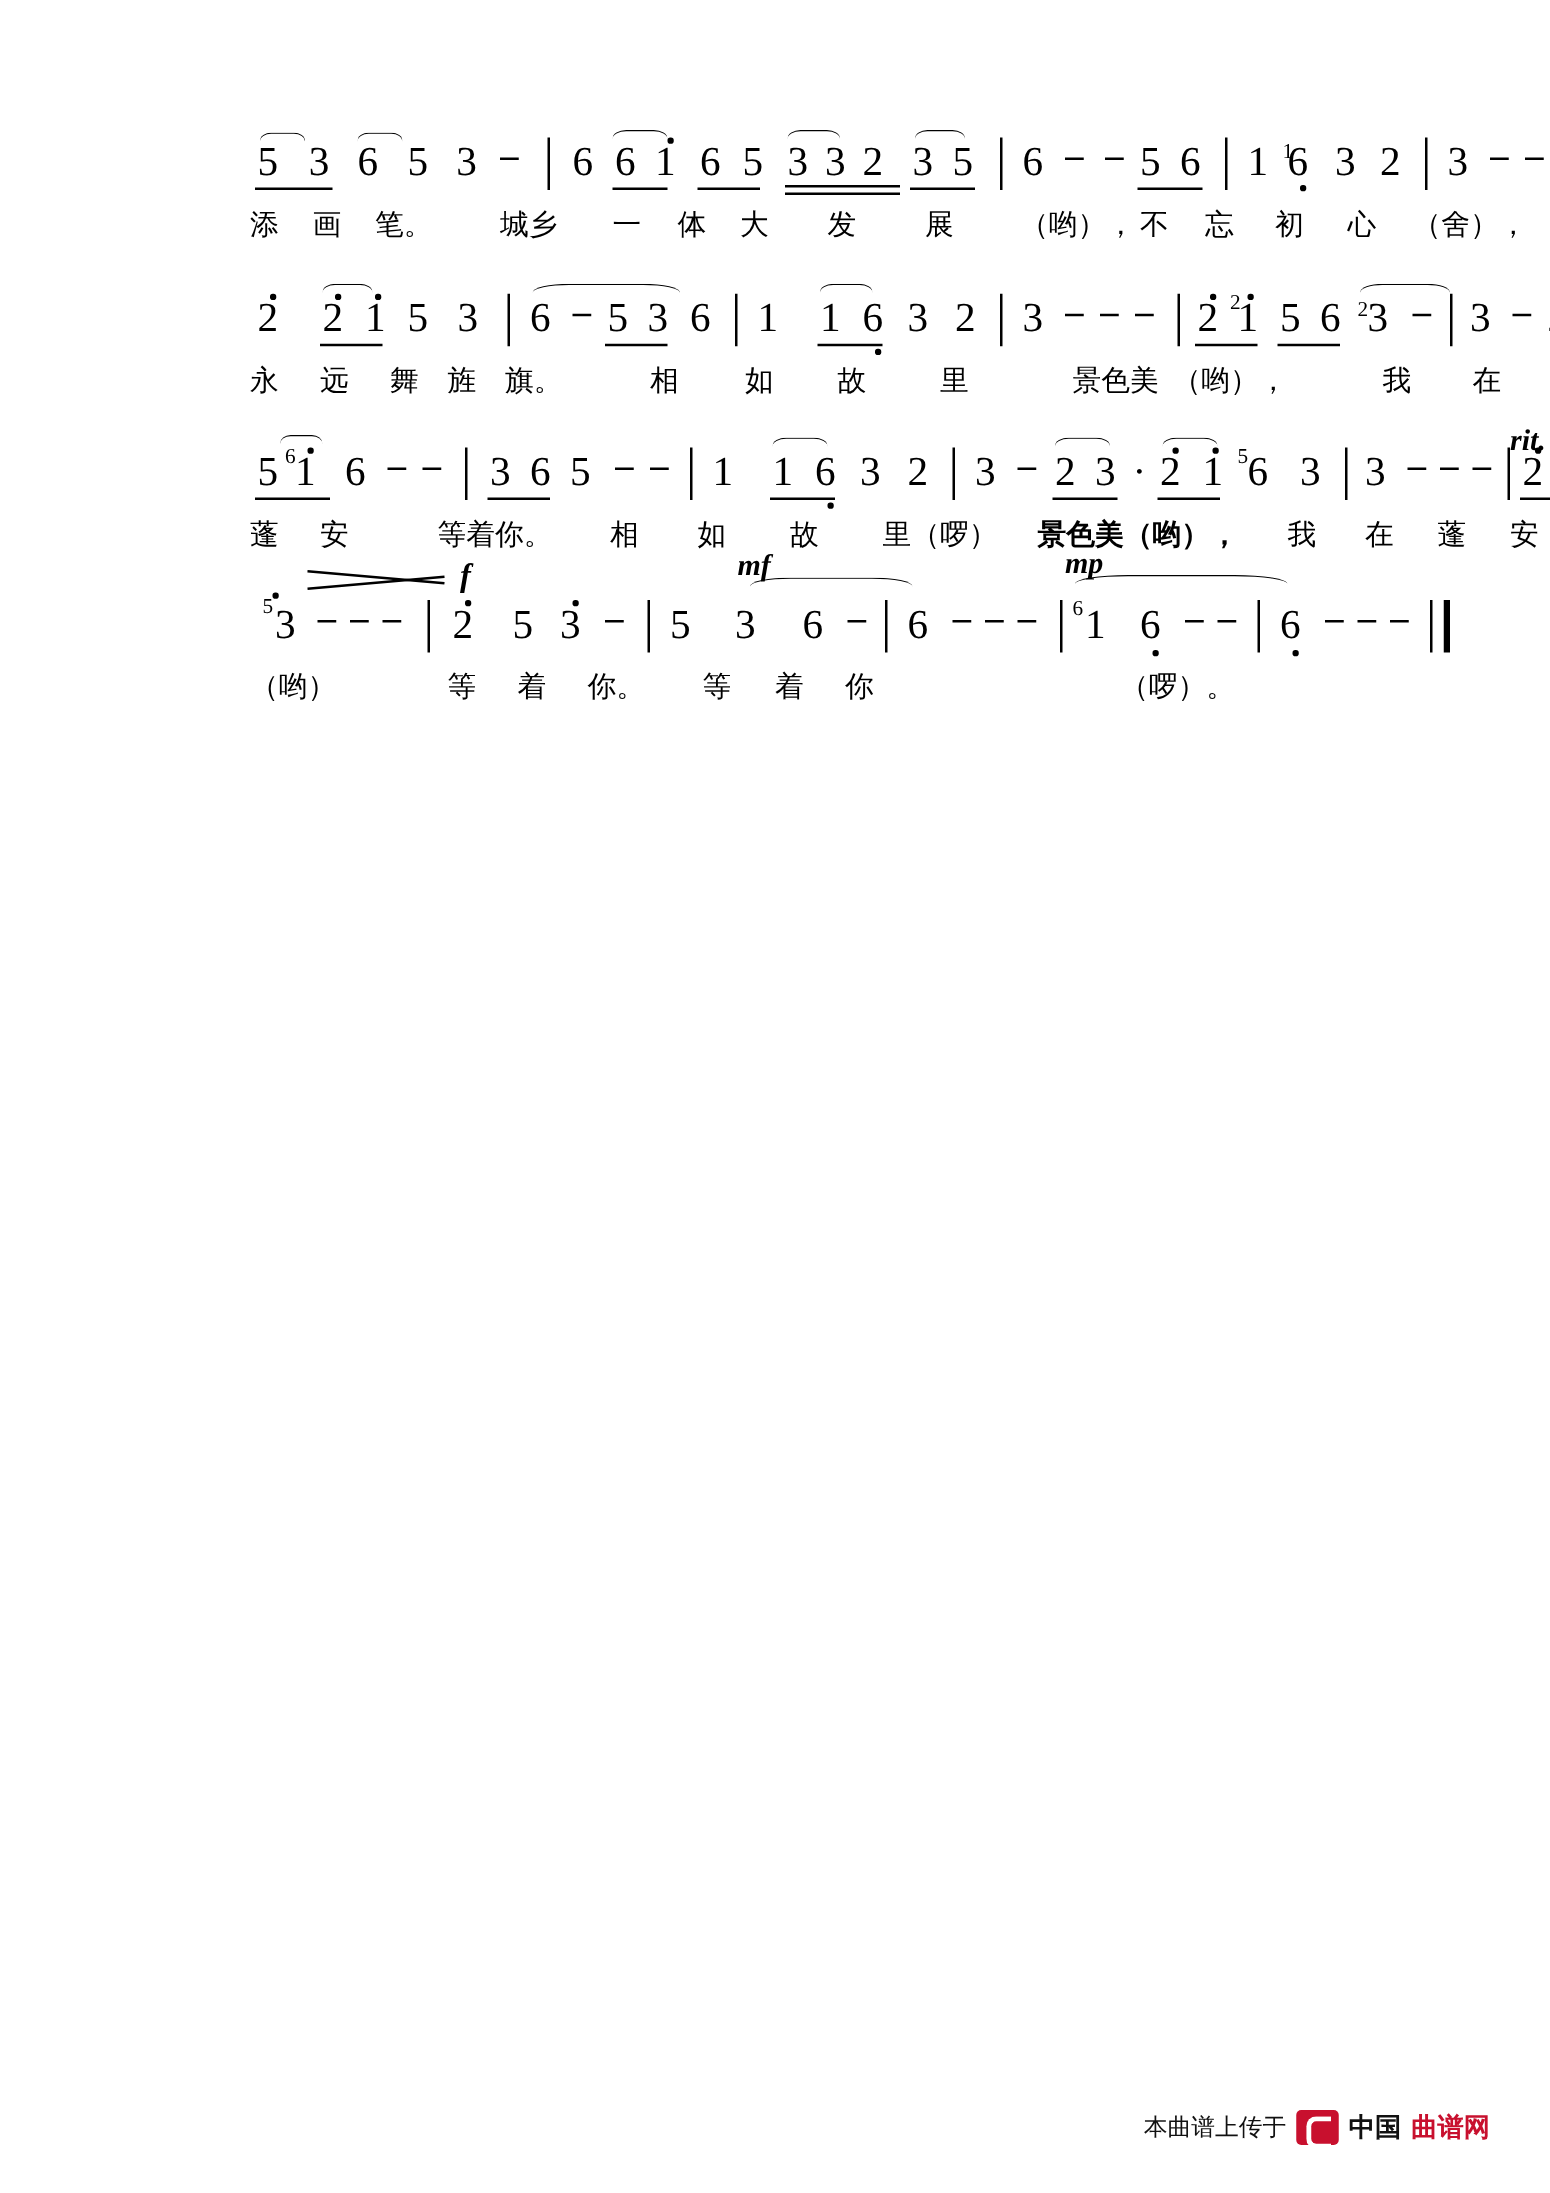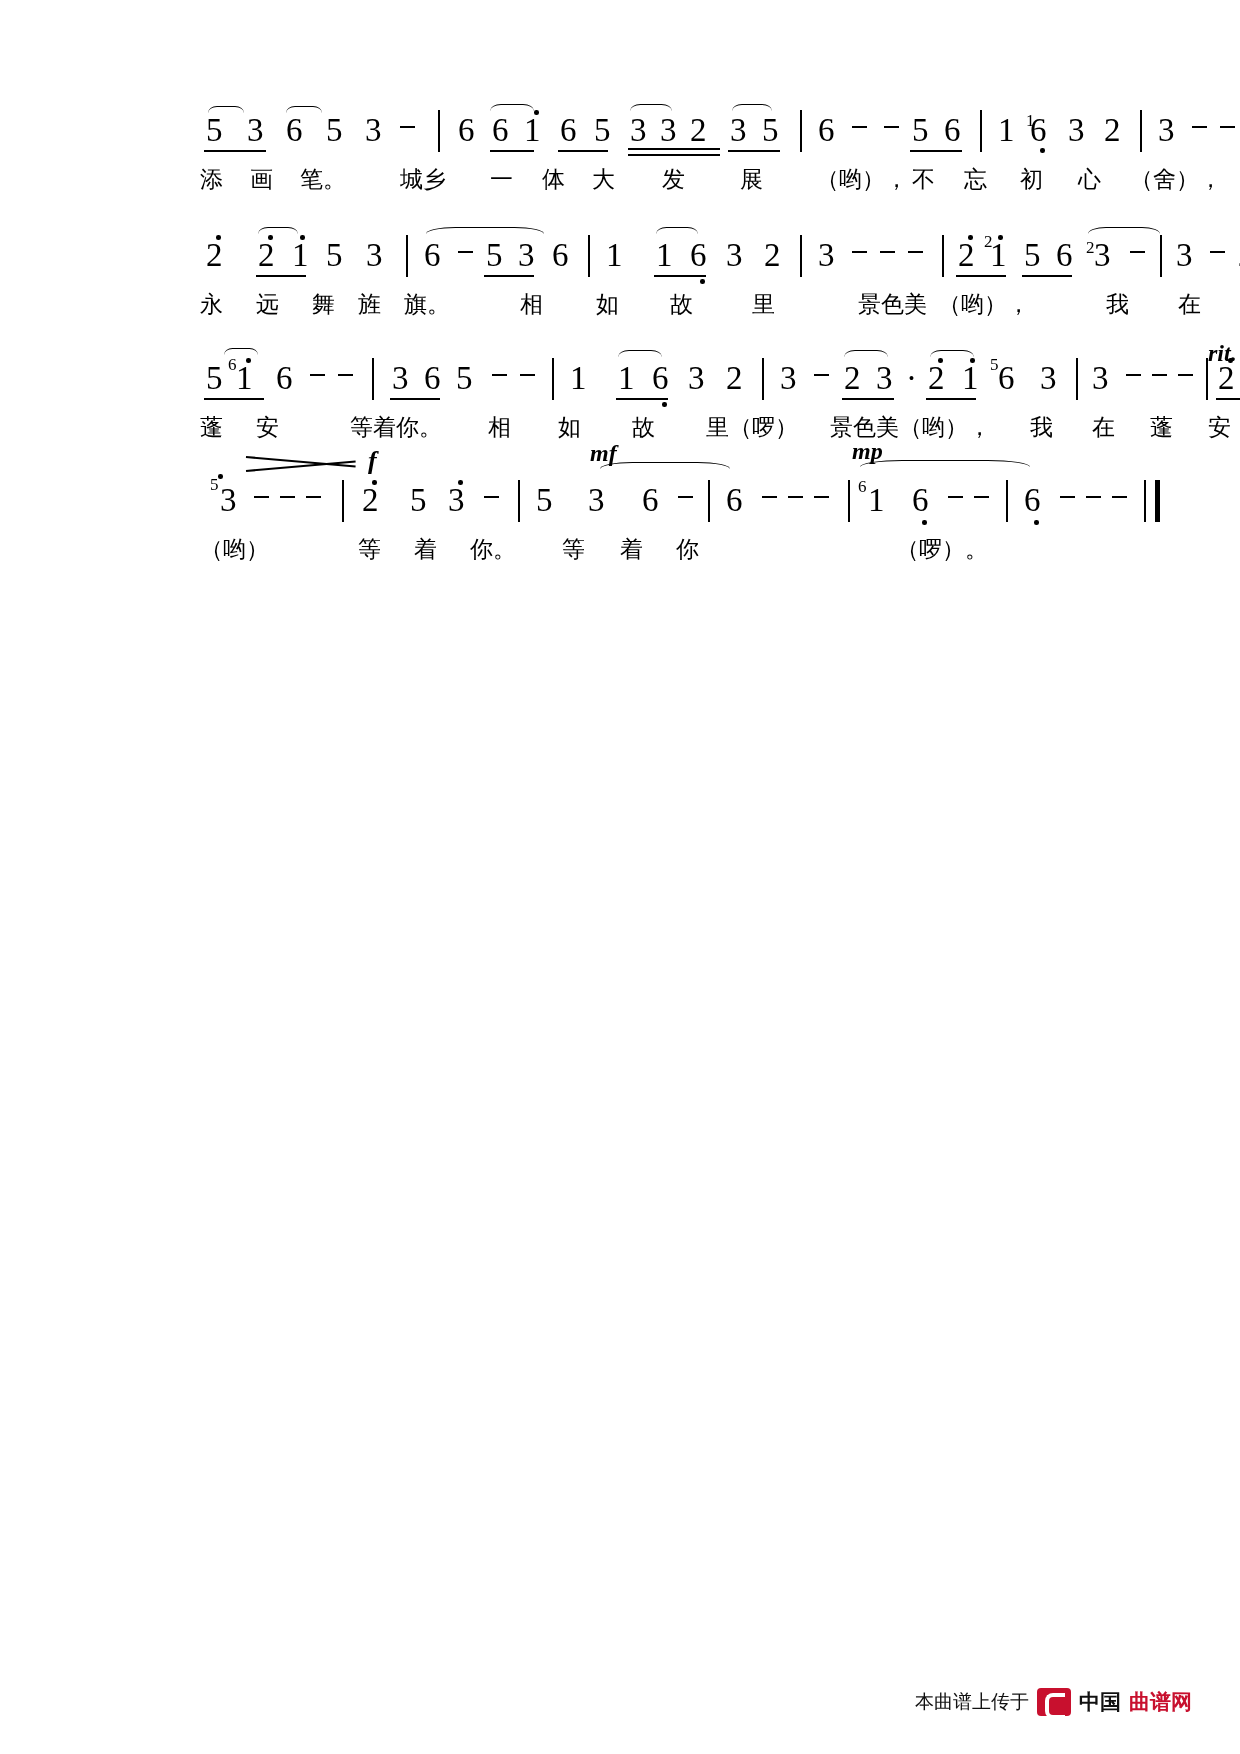--- a/index.html
+++ b/index.html
@@ -402,21 +402,21 @@
 
     </div>
     <div class="lyrics-row">
       <span class="lyr" style="left:100px;">蓬</span>
       <span class="lyr" style="left:156px;">安</span>
       <span class="lyr" style="left:250px;">等着你。</span>
       <span class="lyr" style="left:388px;">相</span>
       <span class="lyr" style="left:458px;">如</span>
       <span class="lyr" style="left:532px;">故</span>
       <span class="lyr" style="left:606px;">里（啰）</span>
-      <span class="lyr" style="left:730px;">景色美（哟），</span>
+      <span class="lyr" style="left:730px;font-weight:bold;">景色美（哟），</span>
       <span class="lyr" style="left:930px;">我</span>
       <span class="lyr" style="left:992px;">在</span>
       <span class="lyr" style="left:1050px;">蓬</span>
       <span class="lyr" style="left:1108px;">安</span>
     </div>
   </div>
 
   <div class="system" style="top:470px;">
     <div class="notes-row">
       <span class="sup" style="left:110px; top:6px;">5</span>

